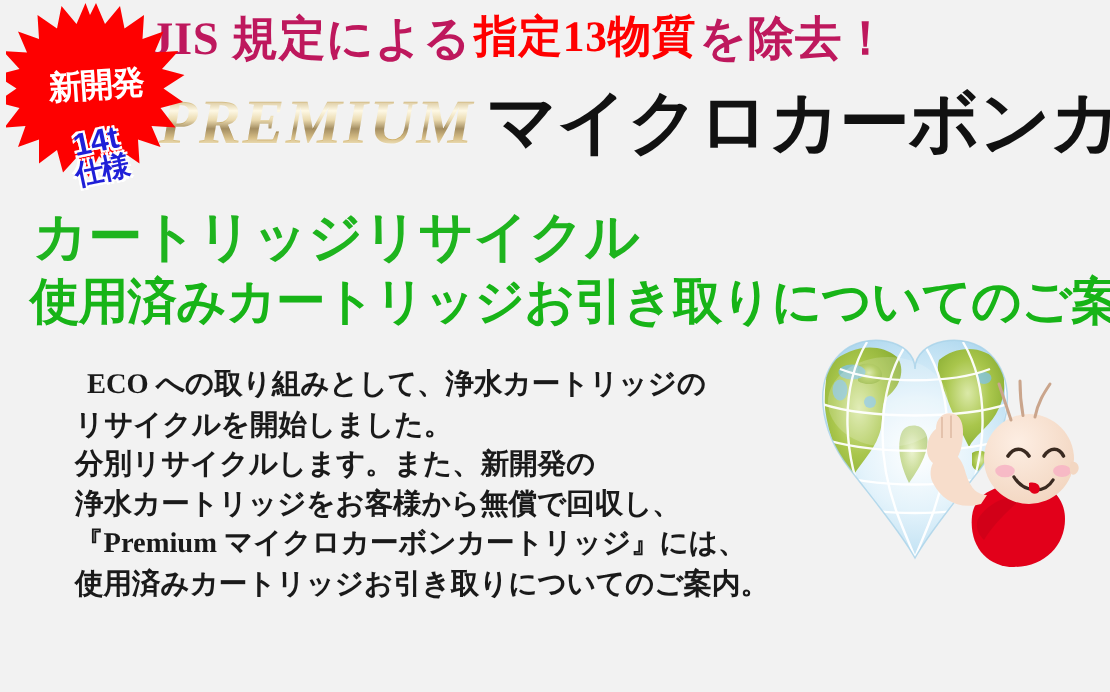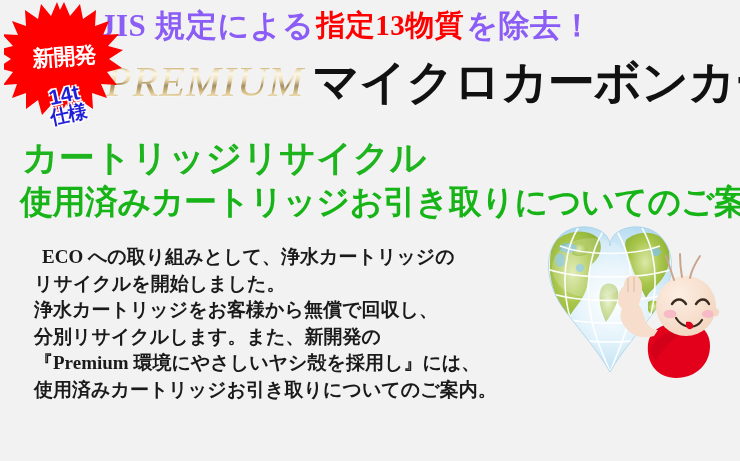--- a/index.html
+++ b/index.html
@@ -29,21 +29,21 @@
     top: 2px;
     width: 640px;
     height: 46px;
     display: flex;
     align-items: center;
     white-space: nowrap;
   }
   .headline-text {
     font-size: 31px;
     font-weight: bold;
-    color: #8b5cf6;
+    color: #be185d;
     letter-spacing: 0.5px;
     line-height: 1;
   }
   .headline-em {
     font-size: 29px;
     font-weight: bold;
     color: #ff0000;
     letter-spacing: 0.5px;
     line-height: 1;
     padding: 0 2px;
@@ -56,21 +56,21 @@
     width: 640px;
     height: 68px;
     display: flex;
     align-items: center;
     white-space: nowrap;
   }
   .premium-word {
     font-family: "Liberation Serif", "DejaVu Serif", serif;
     font-size: 42px;
     font-style: italic;
-    font-weight: normal;
+    font-weight: bold;
     letter-spacing: 1px;
     background: linear-gradient(180deg,
         #6b5322 0%,
         #c9ab63 16%,
         #fbf3d2 34%,
         #e8d39a 46%,
         #8d6f33 58%,
         #cdae६8 70%,
         #f3e6bd 82%,
         #7d6029 100%);
@@ -175,21 +175,21 @@
     position: absolute;
     left: 34px;
     top: 244px;
     width: 520px;
     font-size: 19px;
     font-weight: bold;
     color: #1a1a1a;
     line-height: 26.5px;
     letter-spacing: 0px;
   }
-  .body-copy .line { white-space: nowrap; display: block; }
+  .body-copy .line { white-space: nowrap; display: block; margin-left: 16px; }
   .body-copy .line:first-child { padding-left: 8px; }
 
   
   .illustration {
     position: absolute;
     left: 520px;
     top: 224px;
     width: 220px;
     height: 210px;
     z-index: 3;
@@ -227,23 +227,23 @@
     <span class="premium-word">PREMIUM</span>
     <span class="katakana-title">マイクロカーボンカートリッジ</span>
   </div>
 
   <div class="green-heading-1">カートリッジリサイクル</div>
   <div class="green-heading-2">使用済みカートリッジお引き取りについてのご案内</div>
 
   <div class="body-copy">
     <span class="line">ECO への取り組みとして、浄水カートリッジの</span>
     <span class="line">リサイクルを開始しました。</span>
+    <span class="line">分別リサイクルします。また、新開発の</span>
     <span class="line">浄水カートリッジをお客様から無償で回収し、</span>
-    <span class="line">分別リサイクルします。また、新開発の</span>
-    <span class="line">『Premium 環境にやさしいヤシ殻を採用し』には、</span>
+    <span class="line">『Premium マイクロカーボンカートリッジ』には、</span>
     <span class="line">使用済みカートリッジお引き取りについてのご案内。</span>
   </div>
 
   <div class="illustration">
     <svg width="220" height="210" viewBox="0 0 220 210">
       <defs>
         <clipPath id="heartClip">
           <path d="M90,22 C90,2 56,-4 40,12 C22,30 26,62 46,88
                    C62,109 80,130 90,148 C100,130 118,109 134,88
                    C154,62 158,30 140,12 C124,-4 90,2 90,22 Z"></path>

